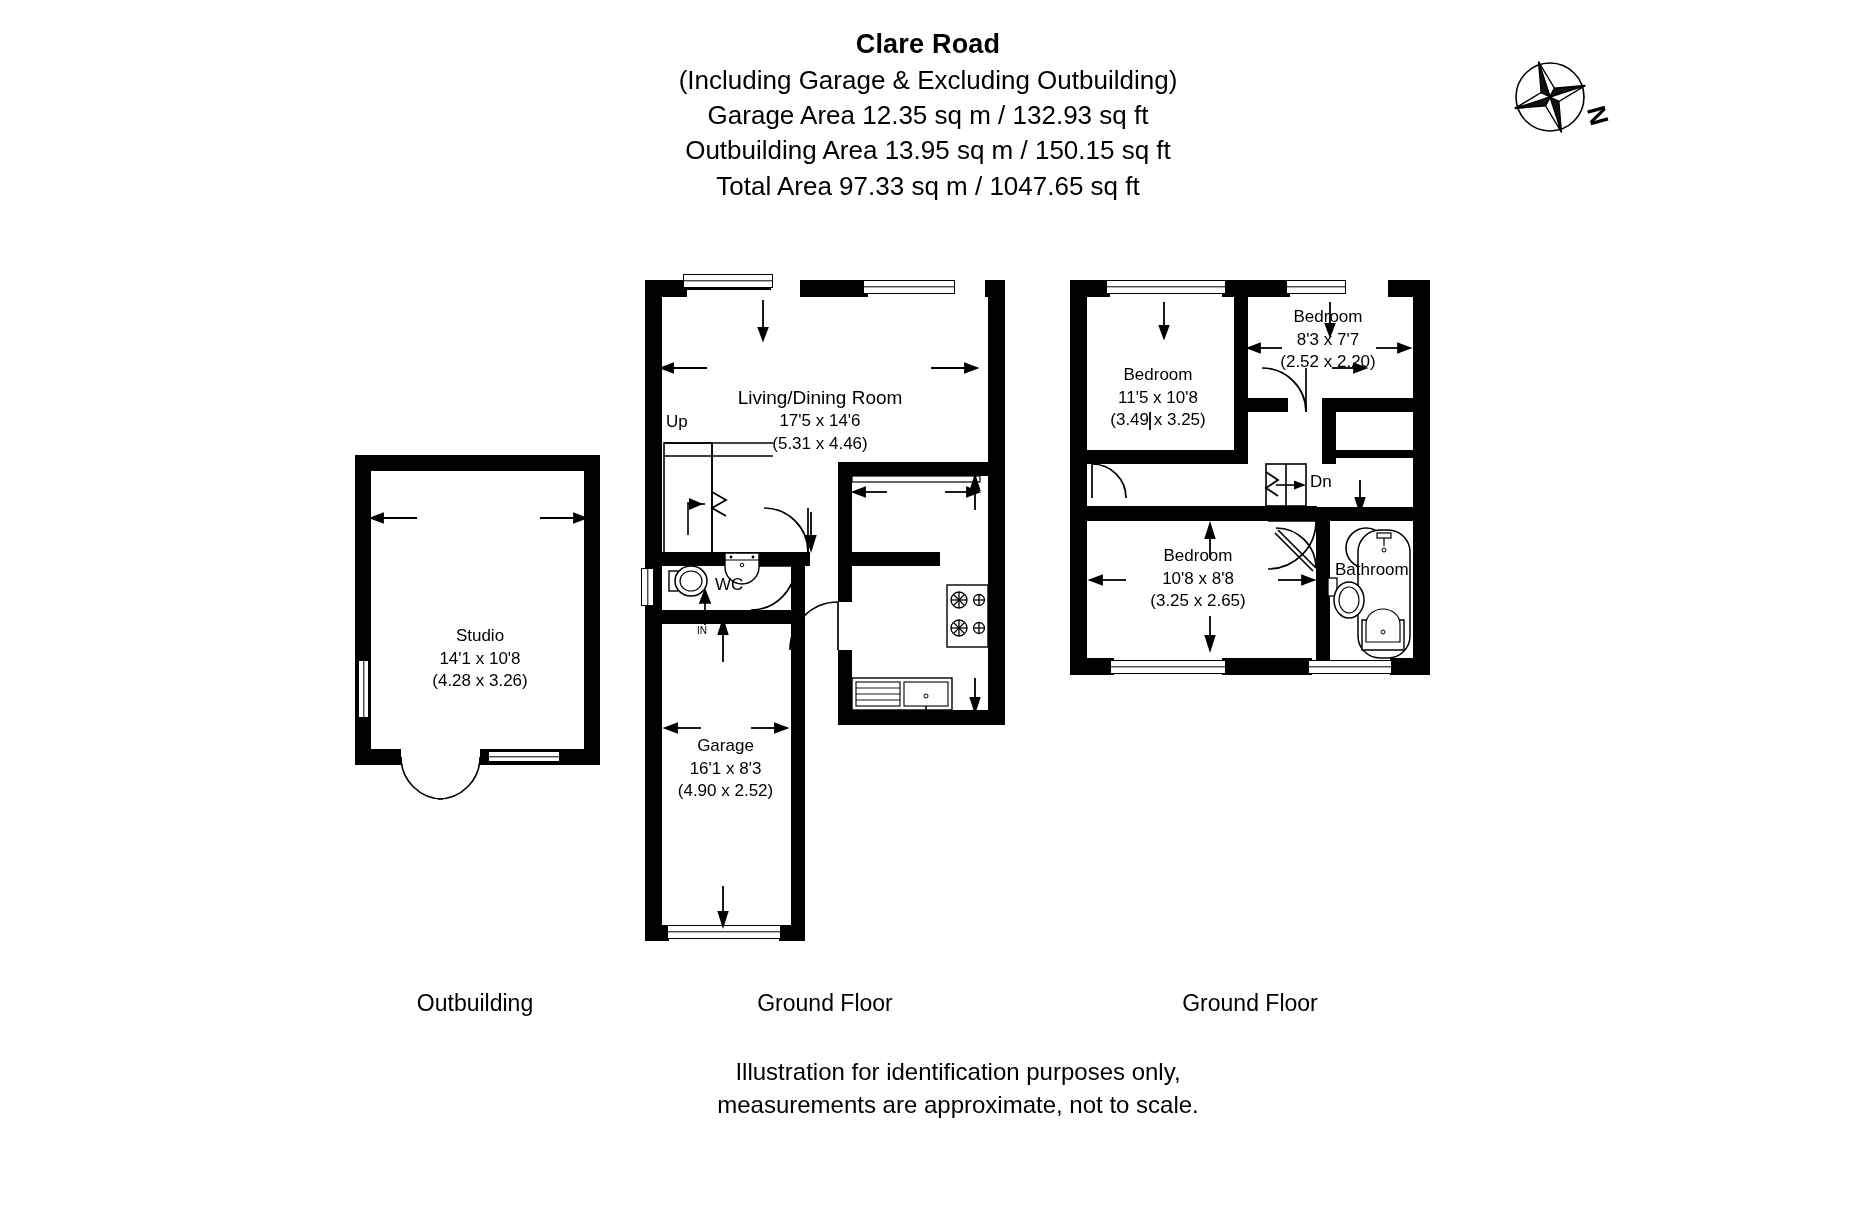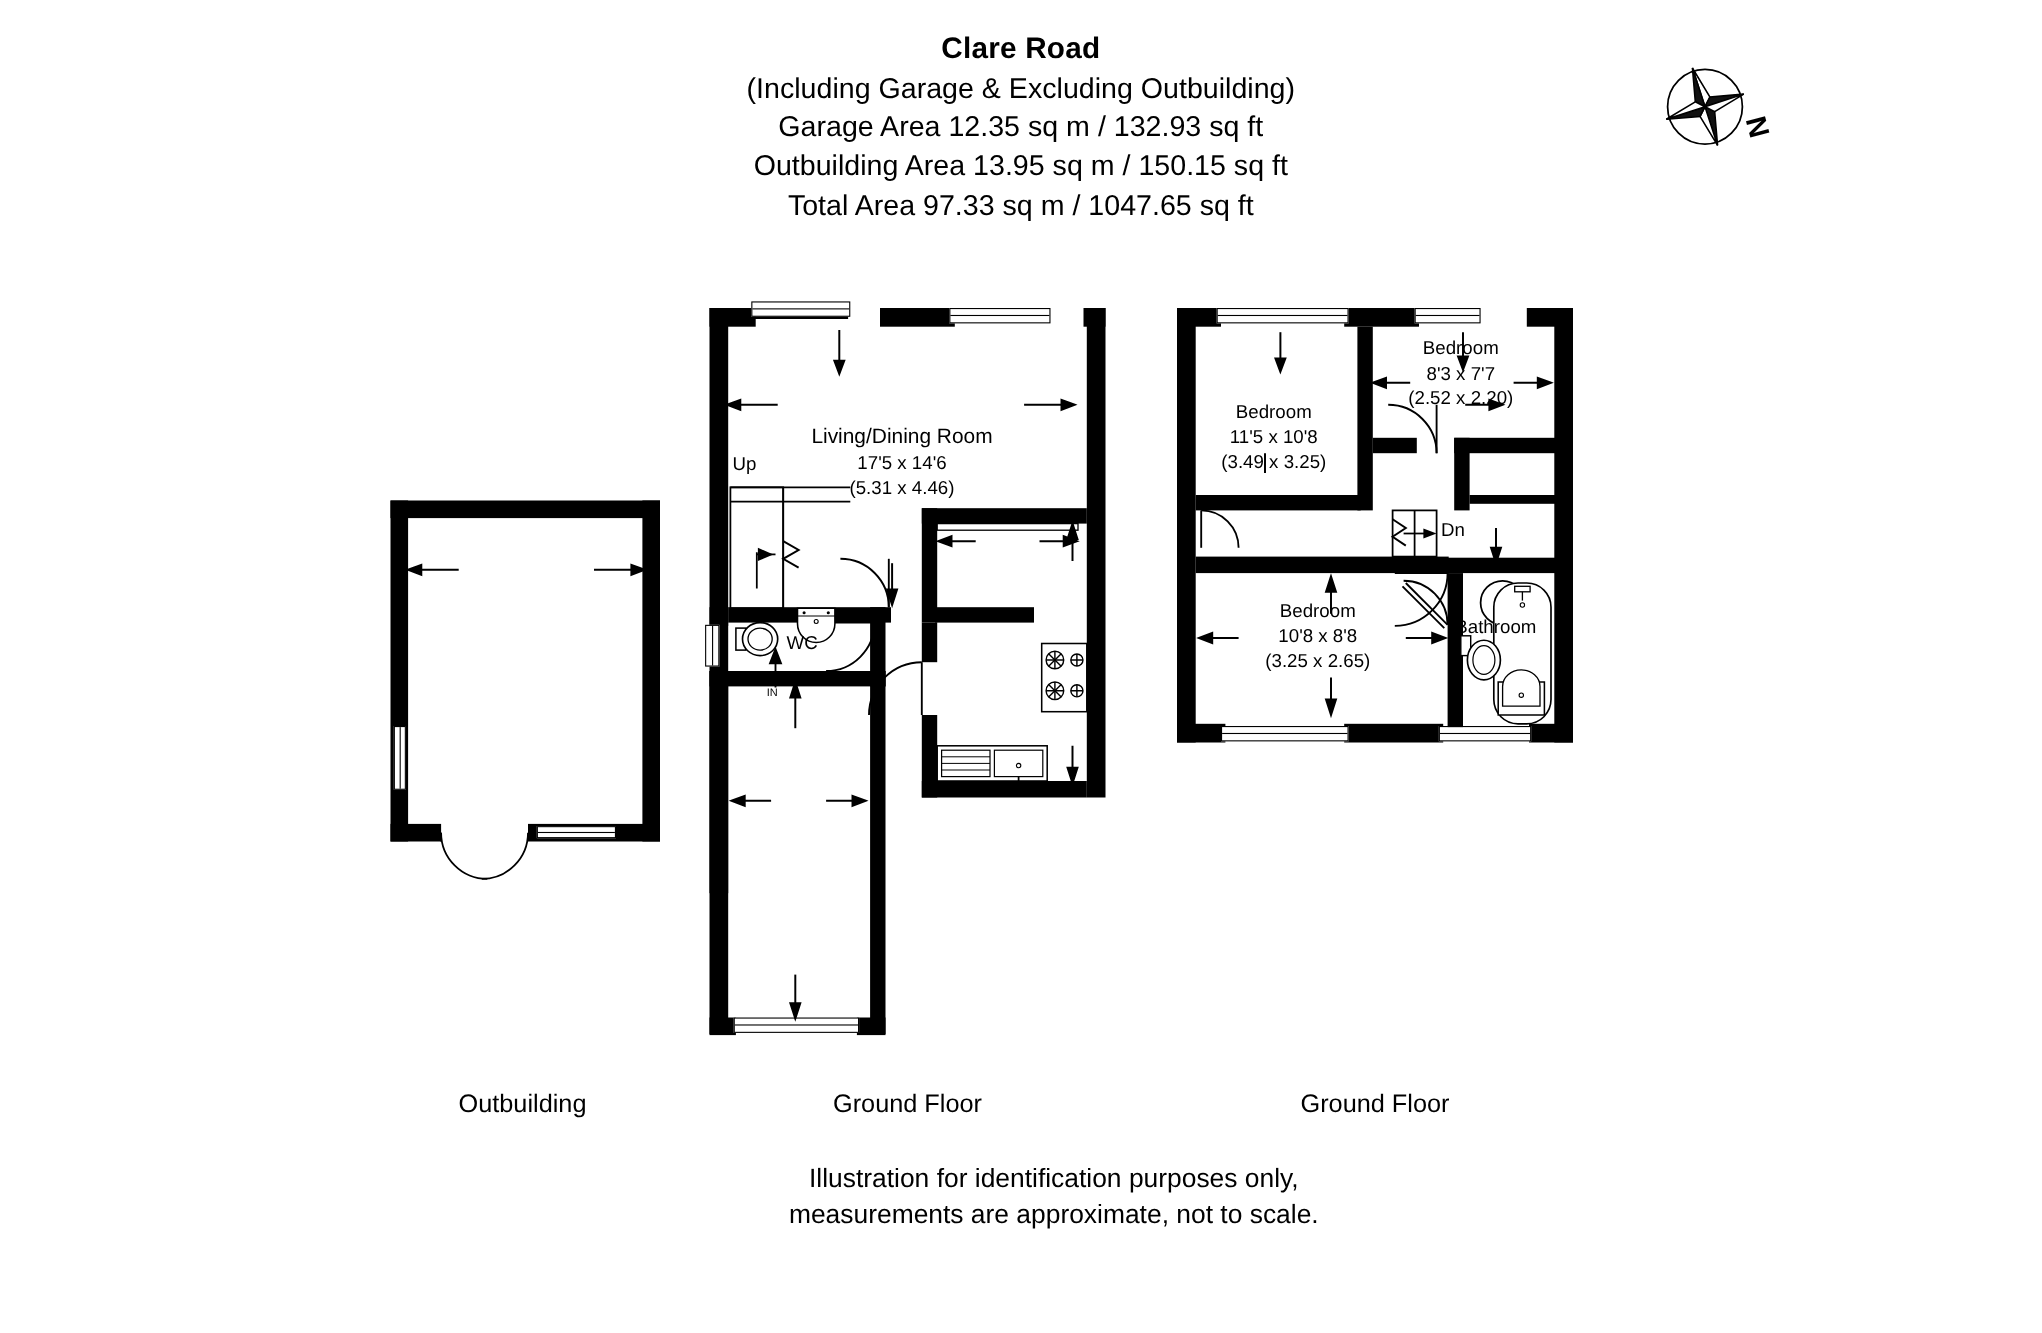--- a/index.html
+++ b/index.html
@@ -178,20 +178,25 @@
 
   <svg class="ovl" width="245" height="345">
     <g stroke="#000000" stroke-width="1.8" fill="#000000">
       <line x1="20" y1="63" x2="62" y2="63"></line>
       <polygon points="16,63 28,58.5 28,67.5"></polygon>
       <line x1="185" y1="63" x2="228" y2="63"></line>
       <polygon points="231,63 219,58.5 219,67.5"></polygon>
     </g>
   </svg>
 
+  <div class="room-label" style="left:50px; top:170px; width:150px;">
+    <span class="nm">Studio</span>
+    <span class="d1">14'1 x 10'8</span>
+    <span class="d2">(4.28 x 3.26)</span>
+  </div>
 </div>
 
 <div class="floor-caption" style="left:350px; top:990px; width:250px;">Outbuilding</div>
 
 <div class="plan" id="plan-ground" style="left:645px; top:280px; width:360px; height:690px;">
 
   <div class="wall" style="left:0px; top:0px; width:42px; height:17px;"></div>
   <div class="wall" style="left:155px; top:0px; width:68px; height:17px;"></div>
   <div class="wall" style="left:340px; top:0px; width:20px; height:17px;"></div>
   <div class="wall" style="left:0px; top:0px; width:17px; height:289px;"></div>
@@ -355,20 +360,25 @@
     </g>
   </svg>
 
   <div class="room-label" style="left:30px; top:105px; width:290px;">
     <span class="nm" style="font-size:19px;">Living/Dining Room</span>
     <span class="d1">17'5 x 14'6</span>
     <span class="d2">(5.31 x 4.46)</span>
   </div>
 
 
+  <div class="room-label" style="left:8px; top:455px; width:145px;">
+    <span class="nm">Garage</span>
+    <span class="d1">16'1 x 8'3</span>
+    <span class="d2">(4.90 x 2.52)</span>
+  </div>
 </div>
 
 <div class="floor-caption" style="left:645px; top:990px; width:360px;">Ground Floor</div>
 
 <div class="plan" id="plan-first" style="left:1070px; top:280px; width:360px; height:480px;">
 
   <div class="wall" style="left:0px; top:0px; width:40px; height:17px;"></div>
   <div class="wall" style="left:152px; top:0px; width:68px; height:17px;"></div>
   <div class="wall" style="left:318px; top:0px; width:42px; height:17px;"></div>
   <div class="wall" style="left:0px; top:0px; width:17px; height:395px;"></div>
@@ -499,21 +509,21 @@
     <span class="d1">8'3 x 7'7</span>
     <span class="d2">(2.52 x 2.20)</span>
   </div>
 
   <div class="room-label" style="left:58px; top:265px; width:140px;">
     <span class="nm">Bedroom</span>
     <span class="d1">10'8 x 8'8</span>
     <span class="d2">(3.25 x 2.65)</span>
   </div>
 
-  <div class="tiny-label" style="left:253px; top:280px;">Bathroom</div>
+  <div class="tiny-label" style="left:265px; top:280px;">Bathroom</div>
 </div>
 
 <div class="floor-caption" style="left:1070px; top:990px; width:360px;">Ground Floor</div>
 
 <div id="footer">
   <div>Illustration for identification purposes only,</div>
   <div>measurements are approximate, not to scale.</div>
 </div>
 
 </body></html>

